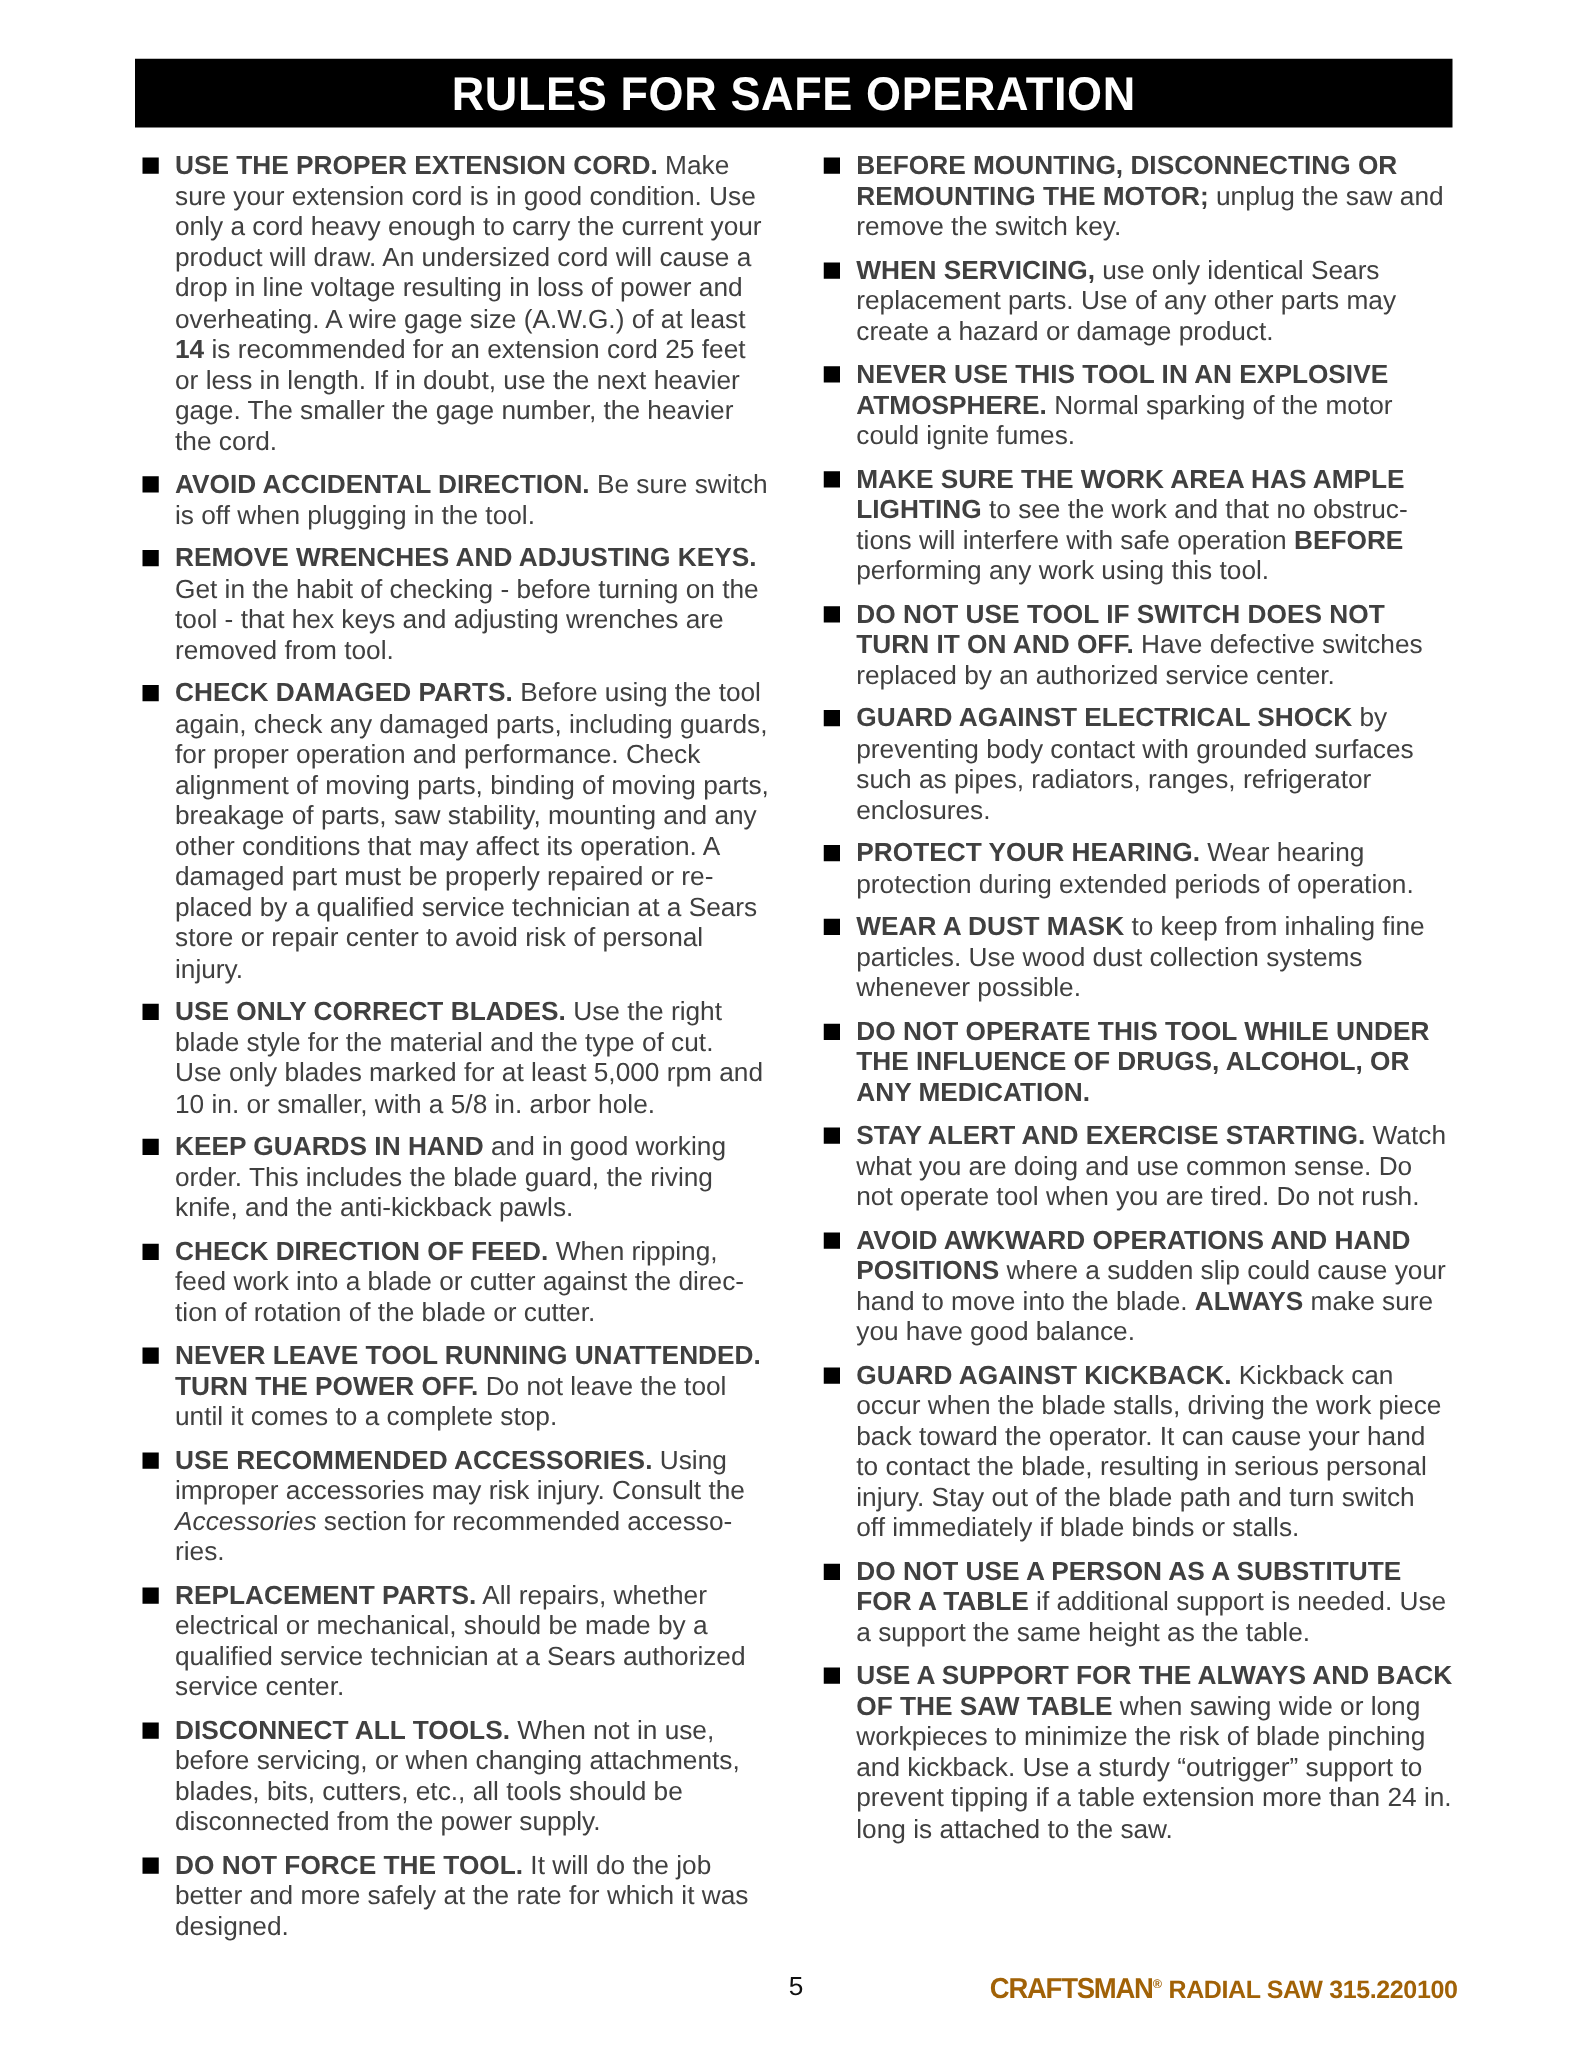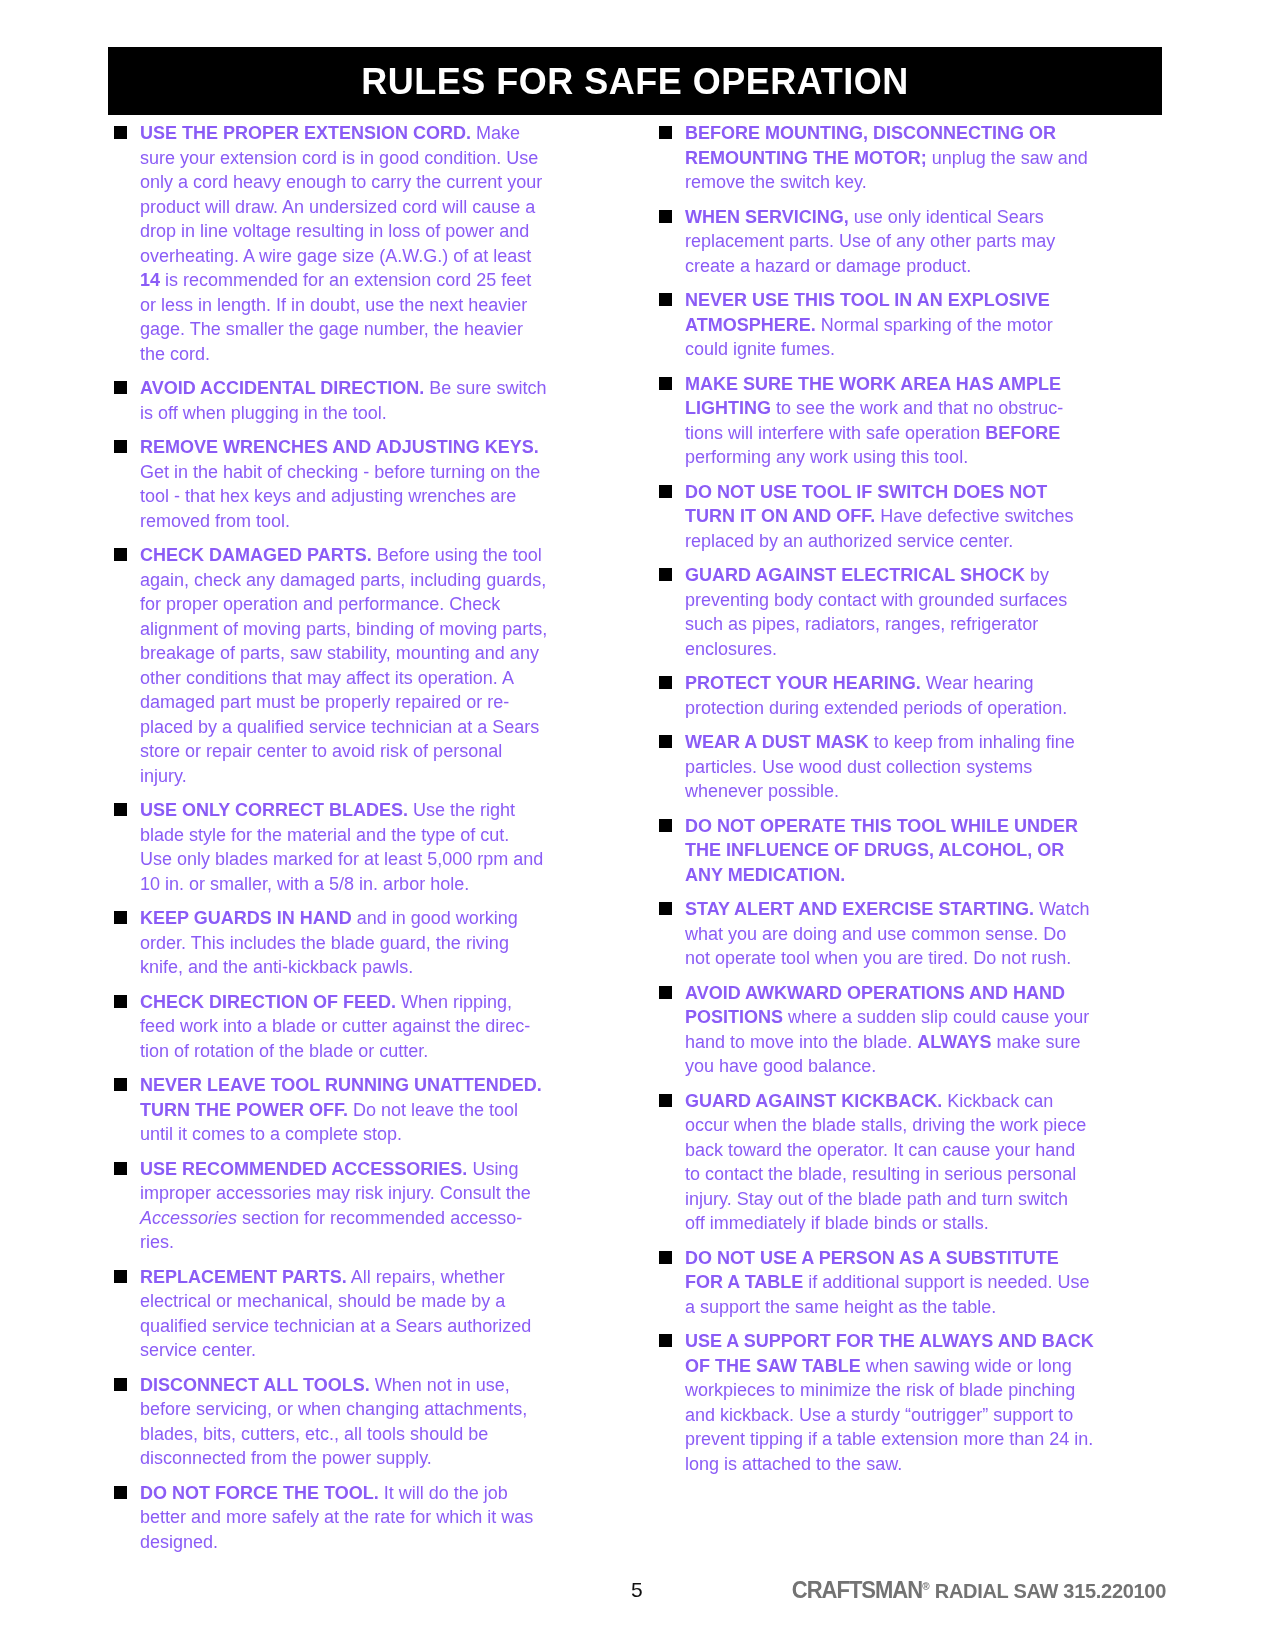--- a/index.html
+++ b/index.html
@@ -14,21 +14,21 @@
     background: #ffffff;
     font-family: "Liberation Sans", sans-serif;
     color: #101010;
     overflow: hidden;
   }
   .banner {
     position: absolute;
     left: 108px;
     top: 47px;
     width: 1054px;
-    height: 68px;
+    height: 55px;
     background: #000000;
     display: flex;
     align-items: center;
     justify-content: center;
   }
   .banner-title {
     color: #ffffff;
     font-size: 36px;
     font-weight: bold;
     letter-spacing: 0.5px;
@@ -55,23 +55,23 @@
   .bullet {
     flex: none;
     width: 13px;
     height: 13px;
     background: #000000;
     margin-top: 5px;
     margin-right: 13px;
   }
   .rule-text {
     white-space: pre;
-    font-size: 18px;
+    font-size: 21px;
     line-height: 24.5px;
-    color: #8b5cf6;
+    color: #404040;
   }
   .rule-text .b { font-weight: bold; }
   .rule-text .i { font-style: italic; }
   .footer {
     position: absolute;
     left: 0;
     top: 1578px;
     width: 1275px;
     height: 30px;
   }
@@ -81,21 +81,21 @@
     top: 0;
     font-size: 21px;
     color: #101010;
   }
   .footer-right {
     position: absolute;
     right: 109px;
     top: 0;
     white-space: nowrap;
     font-size: 20px;
-    color: #737373;
+    color: #a16207;
   }
   .brand {
     font-weight: bold;
     font-size: 22px;
     letter-spacing: -1px;
     transform: scaleY(1.05);
     display: inline-block;
   }
   .reg-mark {
     font-size: 10px;

